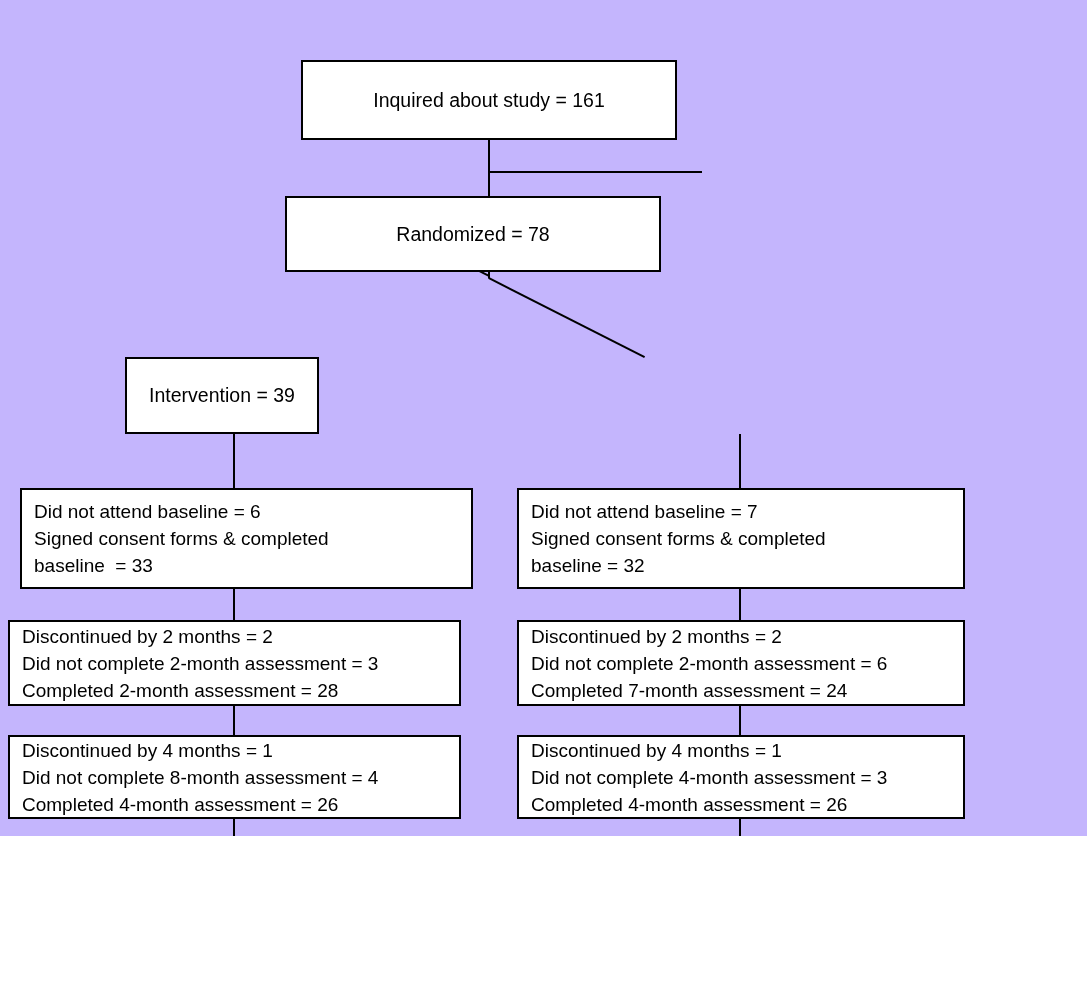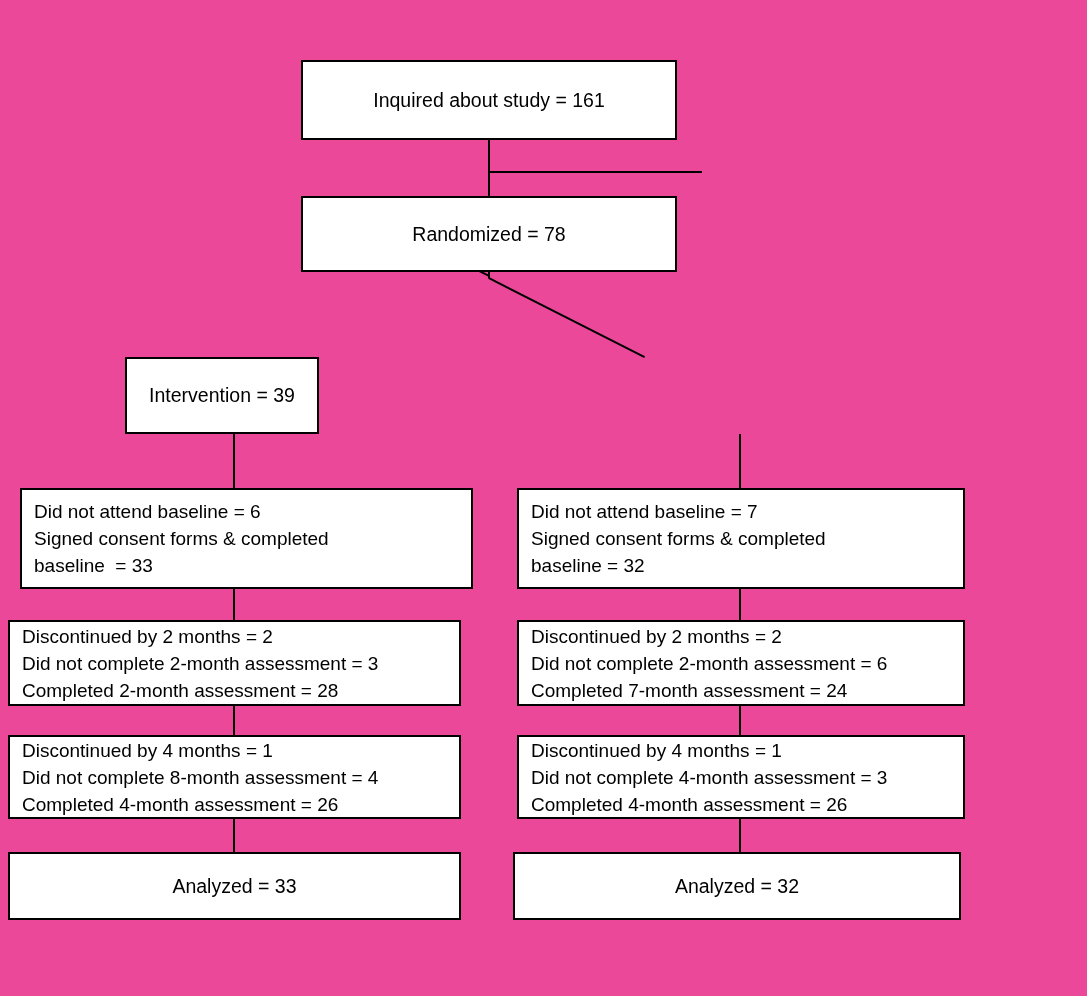--- a/index.html
+++ b/index.html
@@ -8,22 +8,22 @@
     padding: 0;
     background: #ffffff;
   }
   body {
     font-family: "Liberation Sans", sans-serif;
     color: #000000;
   }
   #diagram {
     position: relative;
     width: 1087px;
-    height: 996px;
-    background: #ec4899;
+    height: 836px;
+    background: #c4b5fd;
     overflow: hidden;
   }
   .node {
     position: absolute;
     box-sizing: border-box;
     border: 2px solid #000000;
     background: #ffffff;
     z-index: 3;
   }
   .node-center {
@@ -87,21 +87,21 @@
   <div class="line vline" style="left:739px; top:434px; height:54px;"></div>
   <div class="line vline" style="left:739px; top:589px; height:31px;"></div>
   <div class="line vline" style="left:739px; top:706px; height:29px;"></div>
   <div class="line vline" style="left:739px; top:819px; height:33px;"></div>
 
   <div class="node node-center" style="left:301px; top:60px; width:376px; height:80px;">
     <div class="txt">Inquired about study = 161</div>
   </div>
 
 
-  <div class="node node-center" style="left:301px; top:196px; width:376px; height:76px;">
+  <div class="node node-center" style="left:285px; top:196px; width:376px; height:76px;">
     <div class="txt">Randomized = 78</div>
   </div>
 
   <div class="node node-center" style="left:125px; top:357px; width:194px; height:77px;">
     <div class="txt">Intervention = 39</div>
   </div>
 
 
   <div class="node node-left" style="left:20px; top:488px; width:453px; height:101px;">
     <div class="txt">Did not attend baseline = 6</div>

